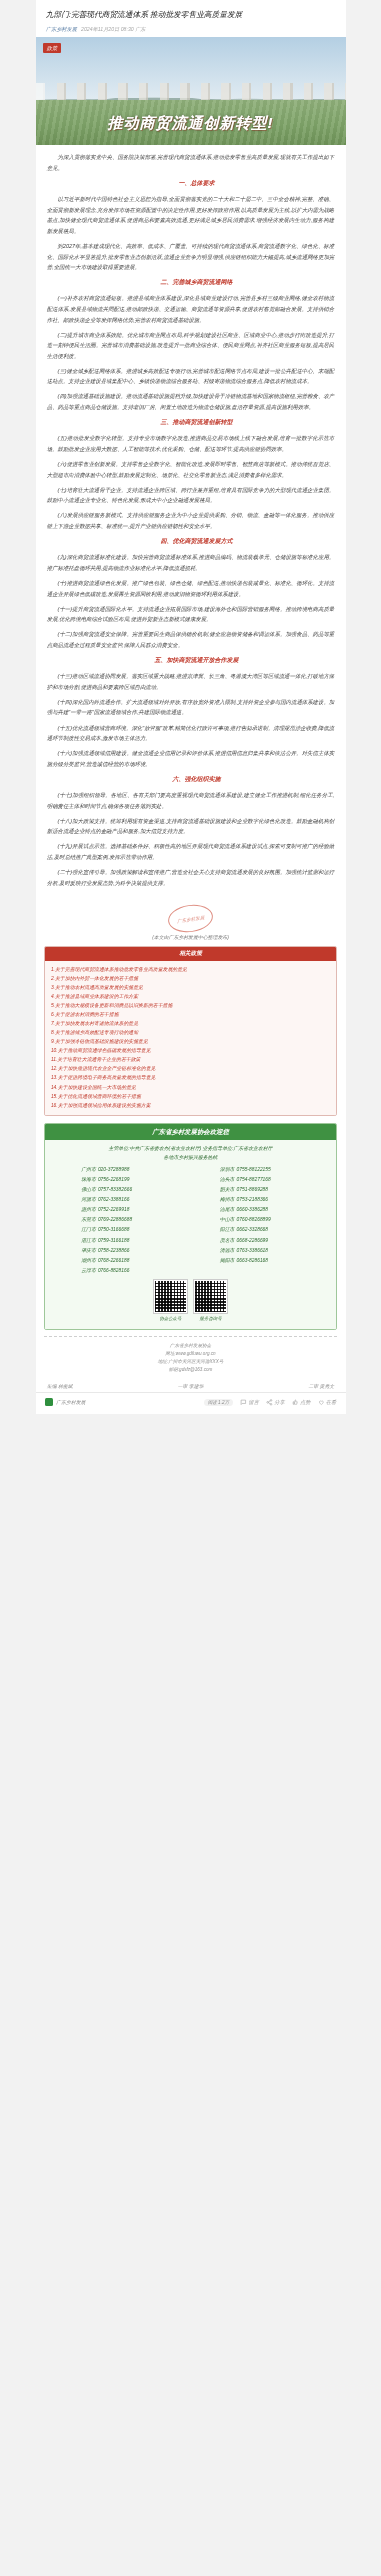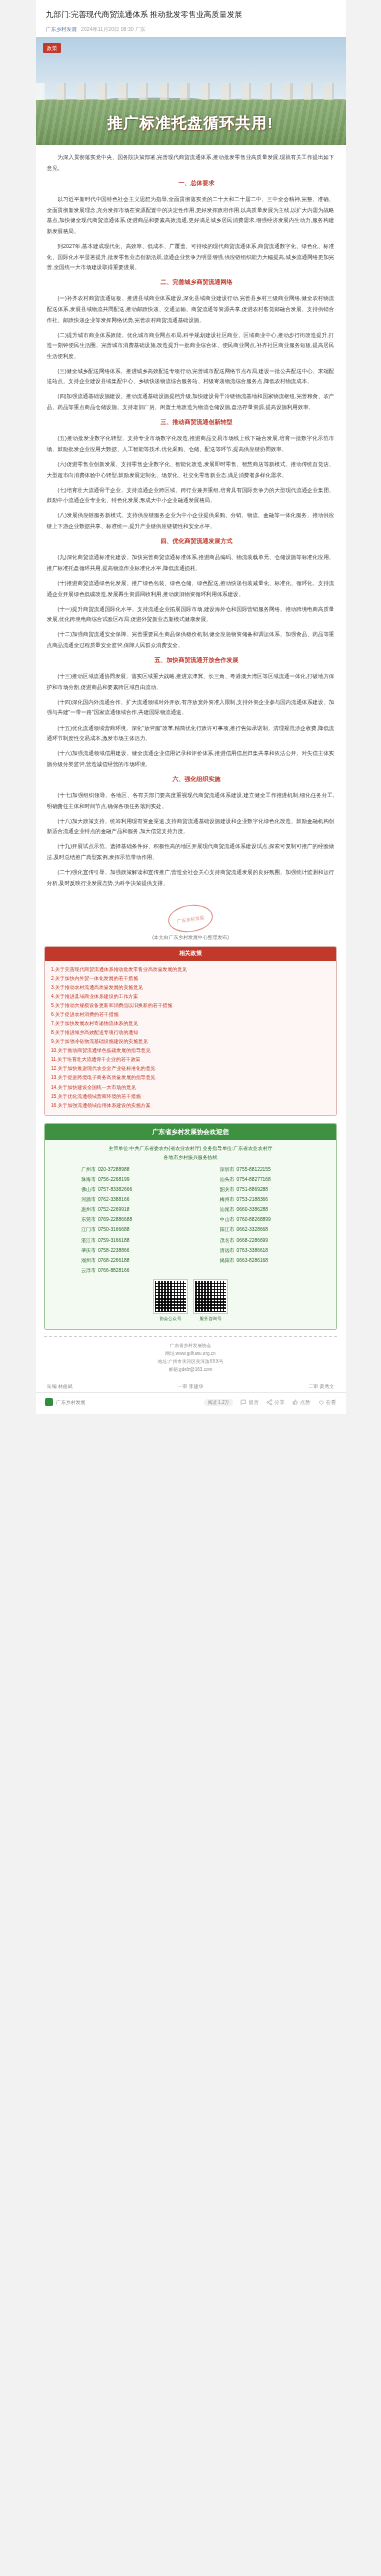--- a/index.html
+++ b/index.html
@@ -7,20 +7,21 @@
     margin: 0; padding: 0;
     background: #f2f2f2;
     font-family: "Liberation Sans", sans-serif;
   }
   .page {
     width: 310px;
     margin: 0 auto;
     background: #ffffff;
     position: relative;
     overflow: hidden;
+    font-style: italic;
   }
   
   .article-head {
     padding: 9.3px 10.3px 4.1px 10.3px;
   }
   .article-title {
     font-size: 7.7px;
     line-height: 1.5;
     color: #1a1a1a;
     font-weight: normal;
@@ -286,21 +287,21 @@
     </div>
   </div>
 
   <div class="banner">
     <div class="sky-haze"></div>
     <div class="mountains"></div>
     <div class="village"></div>
     <div class="field"></div>
     <div class="banner-tag">政策</div>
     <div class="banner-overlay">
-      <span class="banner-headline">推广标准托盘循环共用!</span>
+      <span class="banner-headline">推动商贸流通创新转型!</span>
     </div>
   </div>
 
   <div class="content">
     <p>为深入贯彻落实党中央、国务院决策部署,完善现代商贸流通体系,推动批发零售业高质量发展,现就有关工作提出如下意见。</p>
 
     <p class="sec-h">一、总体要求</p>
     <p>以习近平新时代中国特色社会主义思想为指导,全面贯彻落实党的二十大和二十届二中、三中全会精神,完整、准确、全面贯彻新发展理念,充分发挥市场在资源配置中的决定性作用,更好发挥政府作用,以高质量发展为主线,以扩大内需为战略基点,加快健全现代商贸流通体系,促进商品和要素高效流通,更好满足城乡居民消费需求,增强经济发展内生动力,服务构建新发展格局。</p>
     <p>到2027年,基本建成现代化、高效率、低成本、广覆盖、可持续的现代商贸流通体系,商贸流通数字化、绿色化、标准化、国际化水平显著提升,批发零售业态创新活跃,流通企业竞争力明显增强,供应链组织能力大幅提高,城乡流通网络更加完善,全国统一大市场建设取得重要进展。</p>
 

